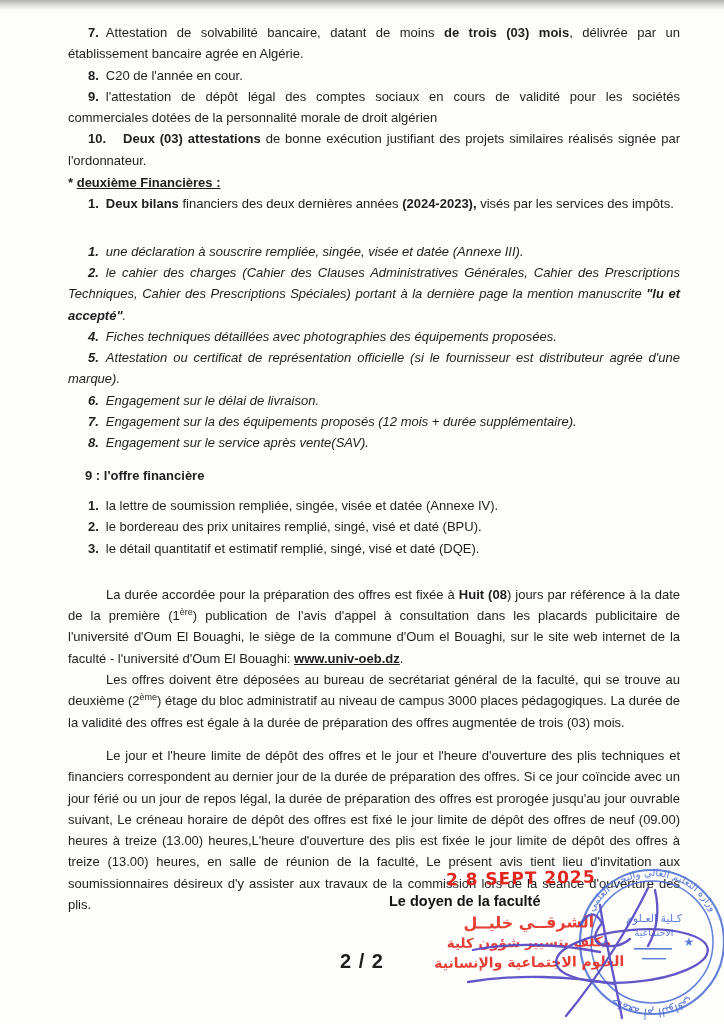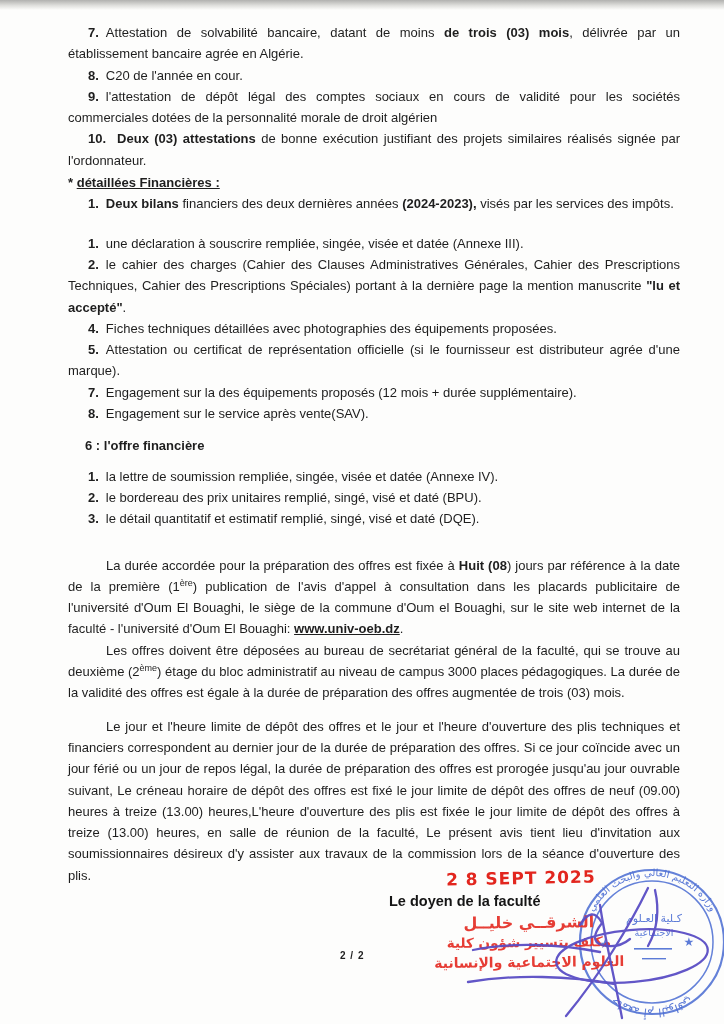--- a/index.html
+++ b/index.html
@@ -5,39 +5,39 @@
   html,body{margin:0;padding:0;}
   body{width:724px;height:1024px;background:#ffffff;font-family:"Liberation Sans",sans-serif;}
   .page{position:relative;width:724px;height:1024px;overflow:hidden;background:#fdfdfc;}
   .scan-edge{position:absolute;left:0;top:0;width:724px;height:10px;
     background:linear-gradient(180deg,#9e9e9c 0%,#d8d8d5 55%,rgba(255,255,255,0) 100%);opacity:.8;}
   .content{position:absolute;left:68px;top:22px;width:612px;color:#1e1e1e;
     font-size:13px;line-height:21.3px;text-align:justify;}
   p{margin:0;}
   .li{text-indent:20px;}
   .num{font-weight:700;margin-right:7px;}
-  .num.tight{margin-right:11px;}
+  .num.tight{margin-right:17px;}
   .b{font-weight:700;}
   .u{text-decoration:underline;}
   sup{font-size:9px;line-height:0;}
   .heading-cap{margin-top:1px;}
   .h2{font-weight:700;text-indent:-5px;}
   .h2.ind{text-indent:17px;}
-  .list-tech{margin-top:18px;}
+  .list-tech{margin-top:26px;font-style:italic;}
   .h-fin{margin-top:11px;}
   .list-fin{margin-top:9px;}
   .para{text-indent:38px;}
   .para-1{margin-top:25px;}
   .para-3{margin-top:12px;}
   
   .date-stamp{position:absolute;left:446px;top:870px;color:#e2261e;font-weight:700;
     font-size:17px;line-height:17px;letter-spacing:1px;transform:rotate(-1.2deg);
     font-family:"DejaVu Sans",sans-serif;white-space:nowrap;}
   .dean{position:absolute;left:389px;top:893px;font-weight:700;font-size:14.5px;color:#151515;}
-  .pagenum{position:absolute;left:340px;top:950px;font-weight:700;font-size:10px;letter-spacing:1px;color:#1e1e1e;}
+  .pagenum{position:absolute;left:340px;top:950px;font-weight:700;font-size:20px;letter-spacing:1px;color:#1e1e1e;}
   .red-stamp{position:absolute;left:430px;top:913px;width:198px;color:#e5332b;
     font-family:"DejaVu Sans",sans-serif;font-weight:700;text-align:center;direction:rtl;
     transform:rotate(-0.6deg);opacity:.95;}
   .red-stamp .l1{font-size:16px;line-height:20px;}
   .red-stamp .l2{font-size:13.5px;line-height:19px;}
   .red-stamp .l3{font-size:14px;line-height:20px;}
   .round-stamp{position:absolute;left:566px;top:856px;}
   .sig{position:absolute;left:430px;top:870px;}
 </style>
 </head>
@@ -46,35 +46,36 @@
 <div class="page">
   <div class="scan-edge"></div>
 
   <main class="content">
 
     <p class="li"><span class="num">7.</span><span><span>Attestation de solvabilité bancaire, datant de moins </span><span class="b">de trois (03) mois</span><span>, délivrée par un établissement bancaire agrée en Algérie.</span></span></p>
     <p class="li"><span class="num">8.</span><span><span>C20 de l'année en cour.</span></span></p>
     <p class="li"><span class="num">9.</span><span><span>l'attestation de dépôt légal des comptes sociaux en cours de validité pour les sociétés commerciales dotées de la personnalité morale de droit algérien</span></span></p>
     <p class="li"><span class="num tight">10.</span><span><span class="b">Deux (03) attestations</span><span> de bonne exécution  justifiant des projets similaires réalisés signée par l'ordonnateur.</span></span></p>
 
-    <p class="heading-cap"><span class="b">*</span> <span class="b u">détaillées Financières :</span></p>
+    <p class="heading-cap"><span class="b">*</span> <span class="b u">deuxième Financières :</span></p>
 
     <p class="li"><span class="num">1.</span><span><span class="b">Deux bilans</span><span> financiers des deux dernières années </span><span class="b">(2024-2023),</span><span> visés par les services des impôts.</span></span></p>
 
 
     <div class="list-tech">
       <p class="li"><span class="num">1.</span><span><span>une déclaration à souscrire rempliée, singée, visée et datée (Annexe III).</span></span></p>
       <p class="li"><span class="num">2.</span><span><span>le cahier des charges (Cahier des Clauses Administratives Générales, Cahier des Prescriptions Techniques, Cahier des Prescriptions Spéciales) portant à la dernière page la mention manuscrite </span><span class="b">"lu et accepté"</span><span>.</span></span></p>
       <p class="li"><span class="num">4.</span><span><span>Fiches techniques détaillées  avec photographies  des équipements proposées.</span></span></p>
       <p class="li"><span class="num">5.</span><span><span>Attestation ou certificat de représentation officielle (si le fournisseur est distributeur agrée d'une marque).</span></span></p>
+      <p class="li"><span class="num">6.</span><span><span>Engagement sur le délai de livraison.</span></span></p>
       <p class="li"><span class="num">7.</span><span><span>Engagement sur la des équipements proposés  (12 mois + durée supplémentaire).</span></span></p>
       <p class="li"><span class="num">8.</span><span><span>Engagement sur le service après vente(SAV).</span></span></p>
     </div>
 
-    <p class="h2 ind h-fin">6 : l'offre financière</p>
+    <p class="h2 ind h-fin">9 : l'offre financière</p>
 
     <div class="list-fin">
       <p class="li"><span class="num">1.</span><span><span>la lettre de soumission rempliée, singée, visée et datée (Annexe IV).</span></span></p>
       <p class="li"><span class="num">2.</span><span><span>le bordereau des prix unitaires remplié, singé, visé et daté (BPU).</span></span></p>
       <p class="li"><span class="num">3.</span><span><span>le détail quantitatif et estimatif remplié, singé, visé et daté (DQE).</span></span></p>
     </div>
 
     <p class="para para-1"><span>La durée accordée pour la préparation des offres est fixée à </span><span class="b">Huit (08</span><span>) jours par référence à la date de la première (1</span><sup>ère</sup><span>) publication de l'avis d'appel à consultation dans les placards publicitaire de l'université d'Oum El Bouaghi, le siège de la commune d'Oum el Bouaghi,  sur le site web internet de la faculté - l'université d'Oum El Bouaghi: </span><span class="b u">www.univ-oeb.dz</span><span>.</span></p>
     <p class="para"><span>Les offres doivent être déposées au bureau de secrétariat général de la faculté, qui se trouve au deuxième (2</span><sup>ème</sup><span>) étage du bloc administratif au niveau de campus 3000 places pédagogiques. La durée de la validité des offres est égale à  la durée de préparation des offres augmentée de trois (03) mois.</span></p>
     <p class="para para-3"><span>Le jour et l'heure limite de dépôt des offres et le jour et l'heure d'ouverture des plis techniques et financiers correspondent au dernier jour de la durée de préparation des offres. Si ce jour coïncide avec un jour férié ou un jour de repos légal, la durée de préparation des offres est prorogée jusqu'au jour ouvrable suivant, Le créneau horaire de dépôt des offres est fixé le jour limite de dépôt des offres de neuf (09.00) heures à  treize (13.00) heures,L'heure d'ouverture des plis est fixée le jour limite de dépôt des offres à treize (13.00) heures, en salle de réunion de la faculté, Le présent avis tient lieu d'invitation aux soumissionnaires désireux d'y assister aux travaux de la commission lors de la séance d'ouverture des plis.</span></p>

